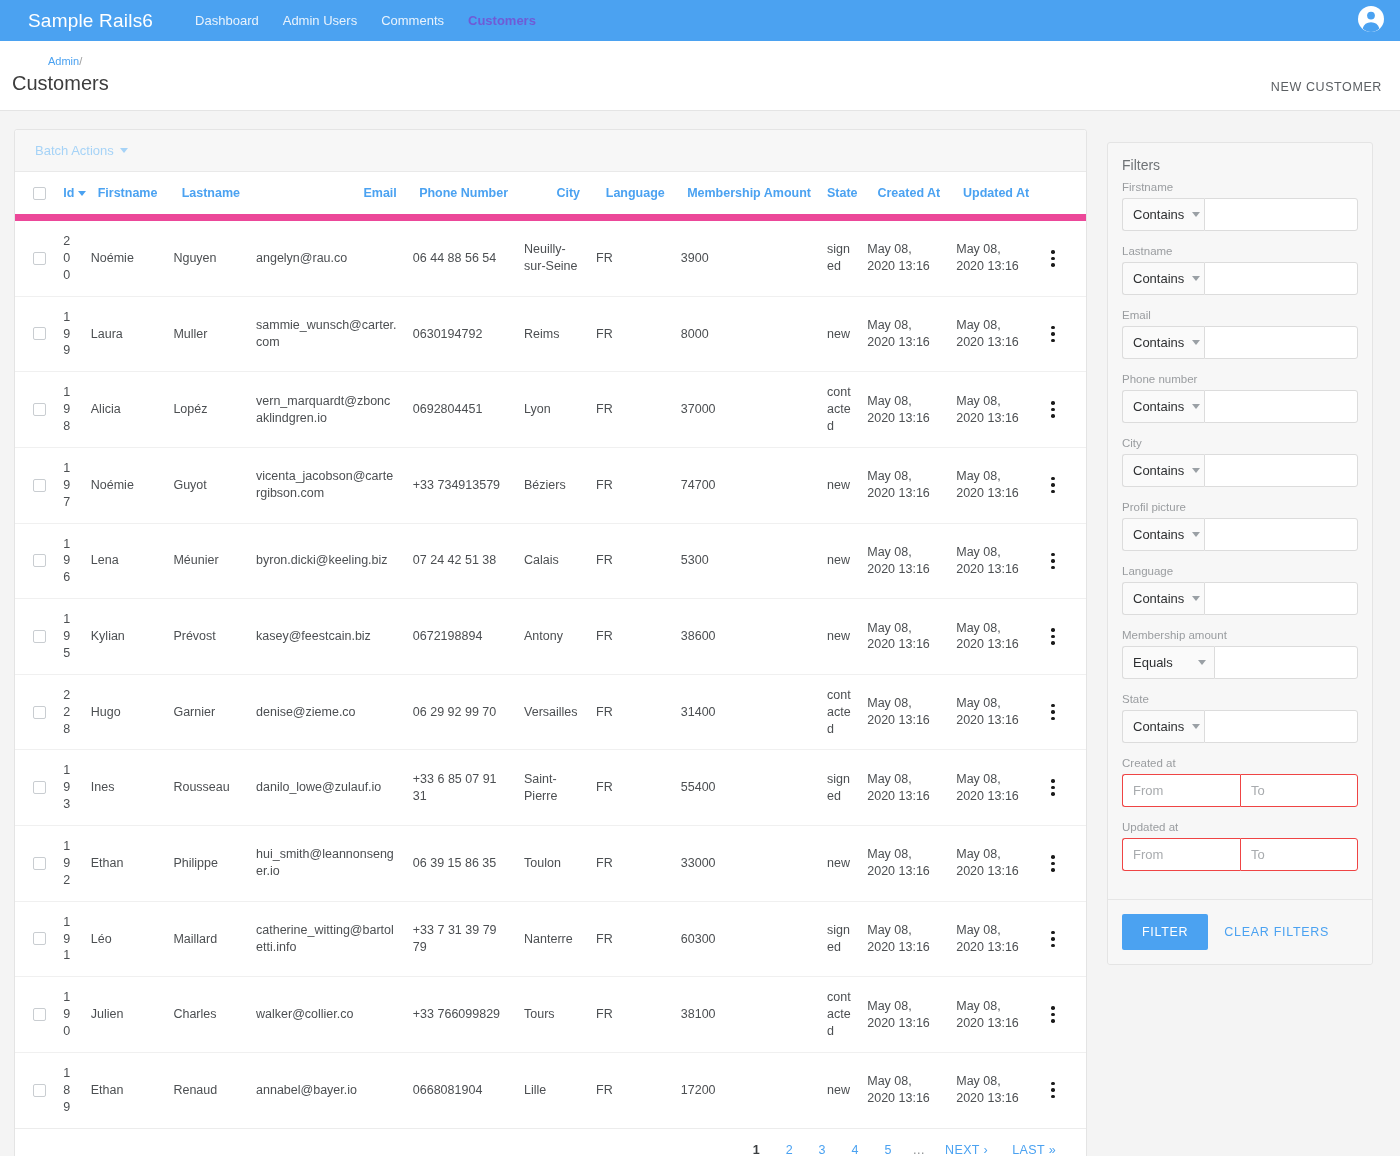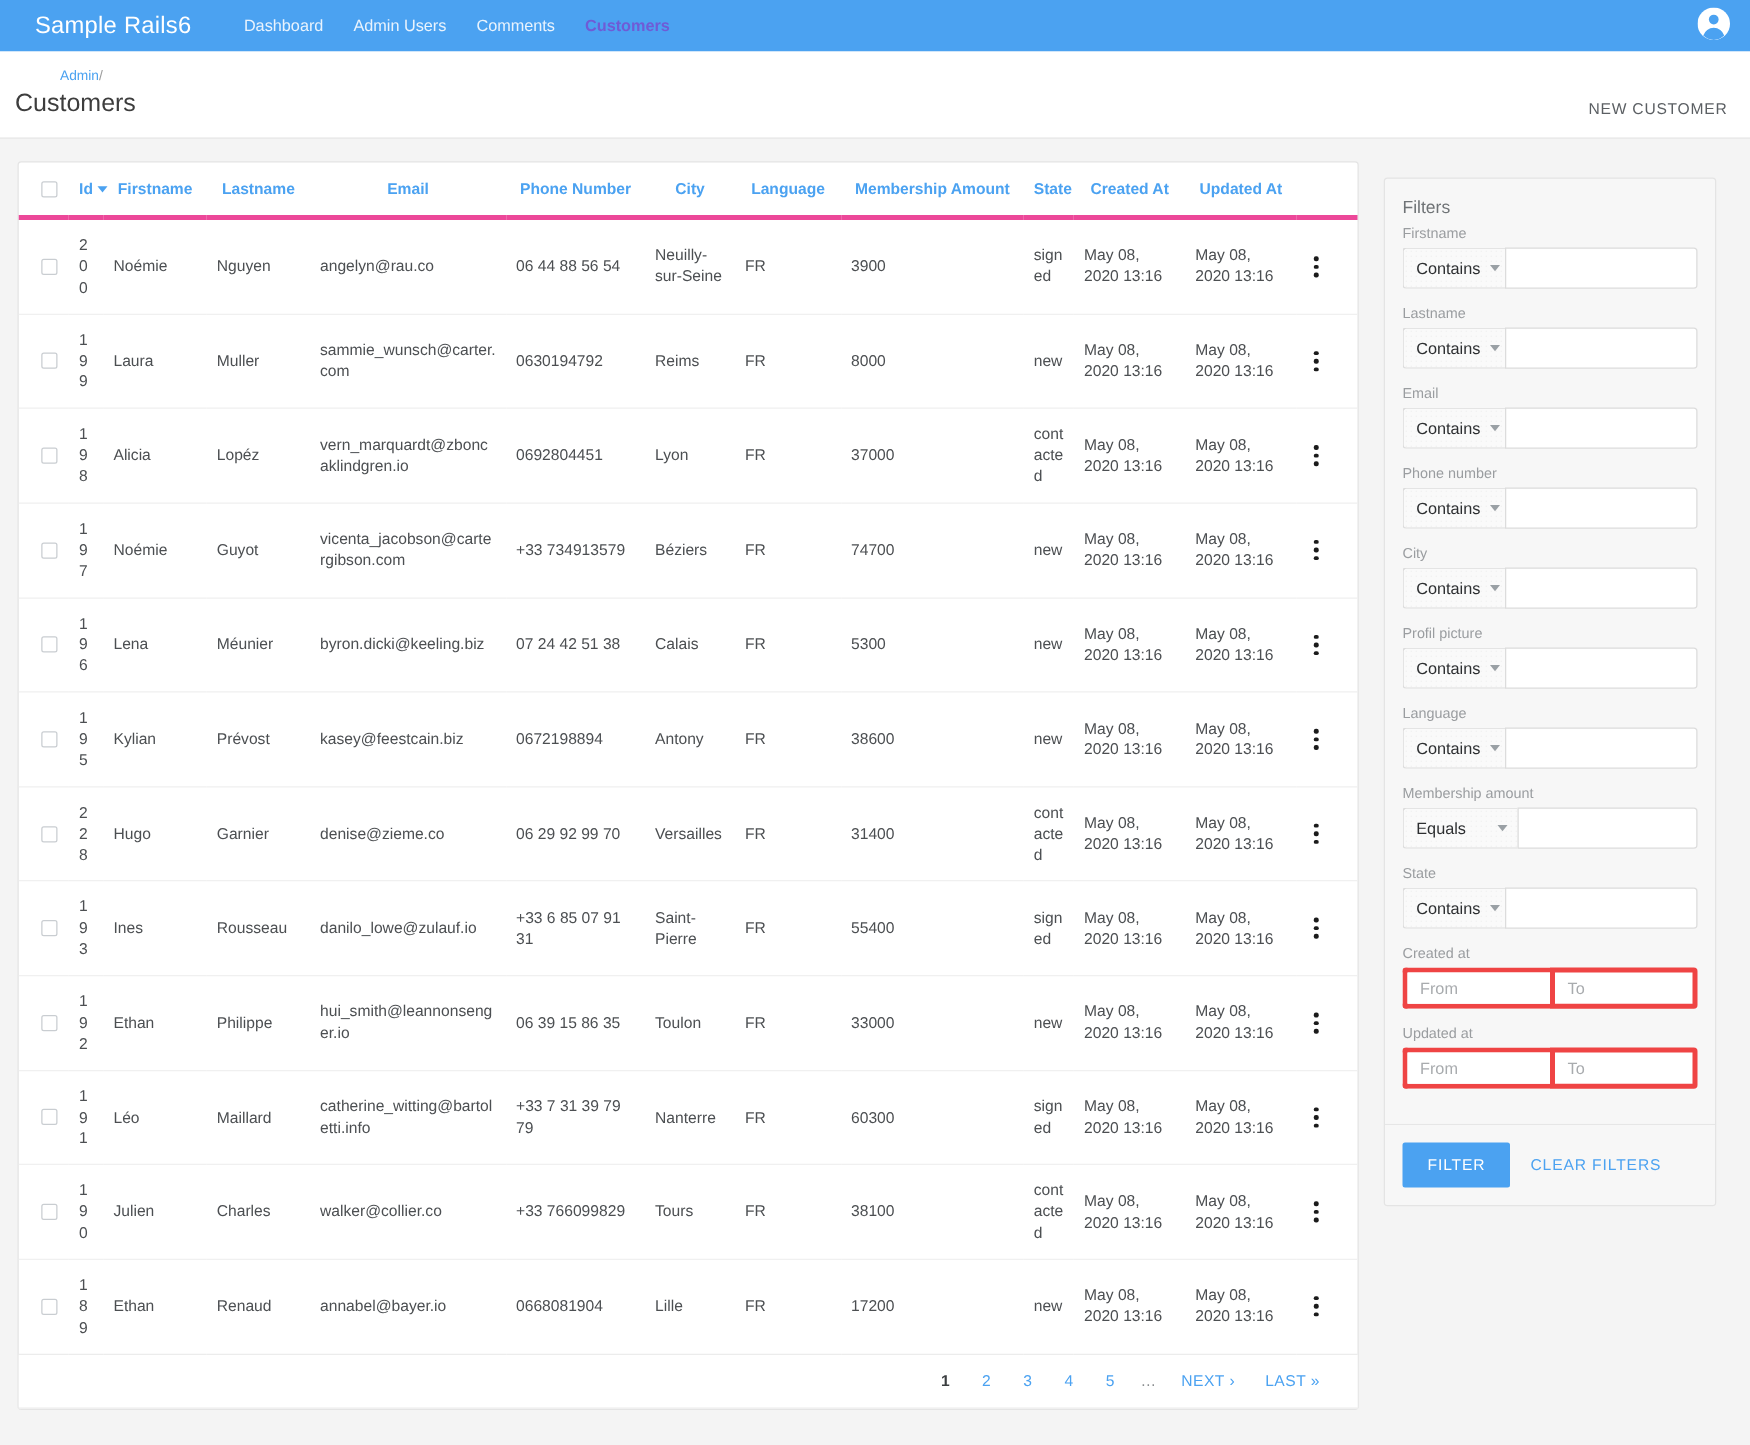--- a/index.html
+++ b/index.html
@@ -96,24 +96,24 @@
   }
   .caret-down {
     width:0;height:0;border-left:4.5px solid transparent;
     border-right:4.5px solid transparent;border-top:5px solid #a6d3f7;
     display:inline-block;
   }
 
   
   table.index_table { width:100%; border-collapse:collapse; table-layout:fixed; }
   table.index_table th {
-    text-align:center;
+    text-align:right;
     font-size:12.5px; font-weight:bold; color:#4ba2f1;
     padding:14px 8px;
-    border-bottom:4px solid #ec4899;
+    border-bottom:7px solid #ec4899;
     white-space:nowrap;
   }
   table.index_table th a { color:#4ba2f1; text-decoration:none; cursor:pointer; }
   table.index_table td {
     font-size:12.5px; color:#4c4f52;
     padding:12px 8px;
     border-bottom:1px solid #f0f0f0;
     vertical-align:middle;
     overflow-wrap:anywhere;
     word-break:break-word;
@@ -217,21 +217,21 @@
   .filter-input {
     flex:1; height:33px;
     border:1px solid #dcdcdc; border-radius:0 3px 3px 0;
     background:#fff; padding:0 8px; font-size:13px;
     font-family:"Liberation Sans", sans-serif; color:#2d2f31;
     outline:none; min-width:0;
   }
   .date-row { display:flex; }
   .date-input {
     width:50%; height:33px;
-    border:4px solid #ef4444; background:#fff;
+    border:1px solid #ef4444; background:#fff;
     padding:0 10px; font-size:13px; color:#2d2f31;
     font-family:"Liberation Sans", sans-serif; outline:none;
   }
   .date-input.from { border-radius:3px 0 0 3px; border-right:none; }
   .date-input.to   { border-radius:0 3px 3px 0; }
   .date-input::placeholder, .filter-input::placeholder { color:#a8abae; }
 
   #filter-actions {
     border-top:1px solid #e6e6e6;
     background:#f7f7f7;
@@ -284,20 +284,26 @@
   <div id="titlebar_right">
     <a class="action-link">NEW CUSTOMER</a>
   </div>
 </div>
 
 <div id="wrapper">
 
   <div id="main_content">
     <div class="panel">
 
+      <div id="batch-bar">
+        <span id="batch-actions-button">
+          <span>Batch Actions</span>
+          <span class="caret-down"></span>
+        </span>
+      </div>
 
       <table class="index_table">
         <colgroup>
           <col class="col-sel">
             <col class="col-id">
             <col class="col-fn">
             <col class="col-ln">
           <col class="col-em">
             <col class="col-ph">
             <col class="col-city">

